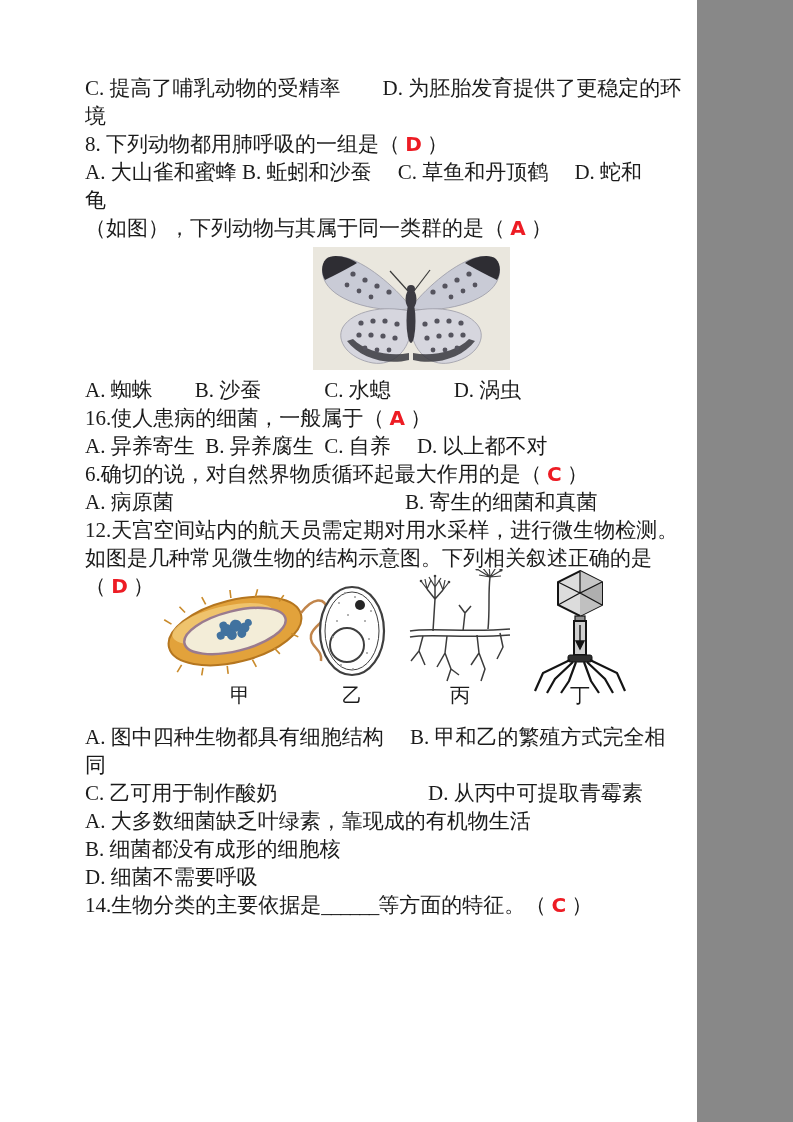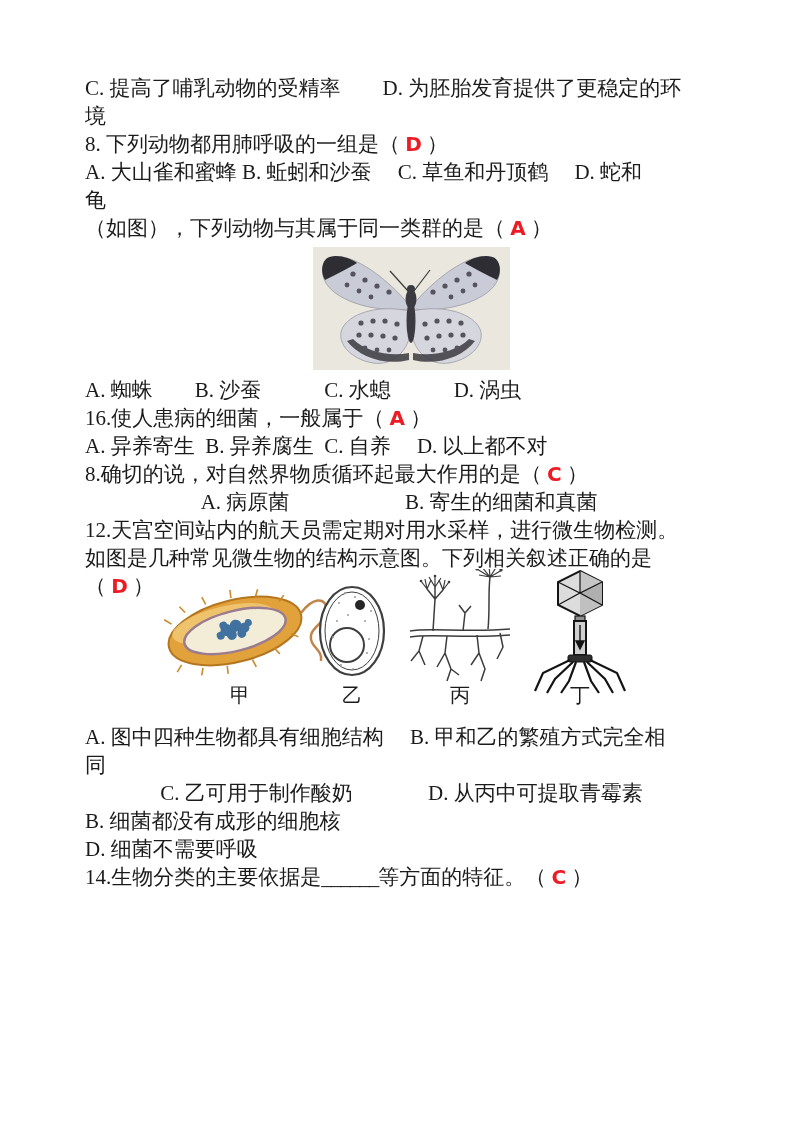--- a/index.html
+++ b/index.html
@@ -1,36 +1,36 @@
 <!DOCTYPE html>
 <html><head>
 <meta charset="utf-8">
 <style>
   html,body{margin:0;padding:0;background:#888;}
   .page{
     position:relative;
-    width:793px;height:1122px;
+    width:697px;height:1122px;
     background:#ffffff;
     font-family:"Liberation Serif","DejaVu Serif",serif;
     color:#1b1b1b;
     overflow:hidden;
   }
   .doc{
     padding:74px 73px 0 85px;
     font-size:21px;
     line-height:28px;
   }
   .ln{margin:0;white-space:pre;}
   .ans{
     color:#ED1C24;
     font-family:"DejaVu Sans","Liberation Sans",sans-serif;
     font-weight:600;
     font-size:20px;
   }
-  .col{display:inline-block;text-align:center;}
+  .col{display:inline-block;}
   .w320{width:320px;}
   .w343{width:343px;}
   .blank{letter-spacing:-1px;text-align:right;}
   .butterfly-wrap{
     width:197px;height:123px;
     margin:5px 0 6px 228px;
   }
   .micro-wrap{
     position:relative;
     height:123px;
@@ -115,21 +115,21 @@
         <ellipse cx="98" cy="52" rx="5.5" ry="10" fill="#3C3B42"></ellipse>
         <circle cx="98" cy="42" r="4" fill="#3C3B42"></circle>
       </svg>
     </div>
 
     <p class="ln">A. 蜘蛛　　B. 沙蚕　　　C. 水螅　　　D. 涡虫</p>
 
     <p class="ln"><span>16.使人患病的细菌，一般属于（ </span><span class="ans">A</span><span> ）</span></p>
     <p class="ln">A. 异养寄生  B. 异养腐生  C. 自养　 D. 以上都不对</p>
 
-    <p class="ln"><span>8.确切的说，对自然界物质循环起最大作用的是（ </span><span class="ans">C</span><span> ）</span></p>
+    <p class="ln"><span>6.确切的说，对自然界物质循环起最大作用的是（ </span><span class="ans">C</span><span> ）</span></p>
     <p class="ln"><span class="col w320">A. 病原菌</span><span>B. 寄生的细菌和真菌</span></p>
 
     <p class="ln">12.天宫空间站内的航天员需定期对用水采样，进行微生物检测。</p>
     <p class="ln">如图是几种常见微生物的结构示意图。下列相关叙述正确的是</p>
     <p class="ln"><span>（ </span><span class="ans">D</span><span> ）</span></p>
 
     <div class="micro-wrap">
       <svg viewBox="0 0 490 140" width="490" height="140">
 
         <g transform="rotate(-14 80 62)">
@@ -237,19 +237,20 @@
         <text class="figlabel" x="197" y="133" text-anchor="middle">乙</text>
         <text class="figlabel" x="305" y="133" text-anchor="middle">丙</text>
         <text class="figlabel" x="425" y="133" text-anchor="middle">丁</text>
       </svg>
     </div>
 
     <p class="ln">A. 图中四种生物都具有细胞结构　 B. 甲和乙的繁殖方式完全相</p>
     <p class="ln">同</p>
     <p class="ln"><span class="col w343">C. 乙可用于制作酸奶</span><span>D. 从丙中可提取青霉素</span></p>
 
+    <p class="ln">A. 大多数细菌缺乏叶绿素，靠现成的有机物生活</p>
     <p class="ln">B. 细菌都没有成形的细胞核</p>
     <p class="ln">D. 细菌不需要呼吸</p>
 
     <p class="ln"><span>14.生物分类的主要依据是</span><span class="blank">______</span><span>等方面的特征。（ </span><span class="ans">C</span><span> ）</span></p>
 
   </div>
 </div>
 
 </body></html>

